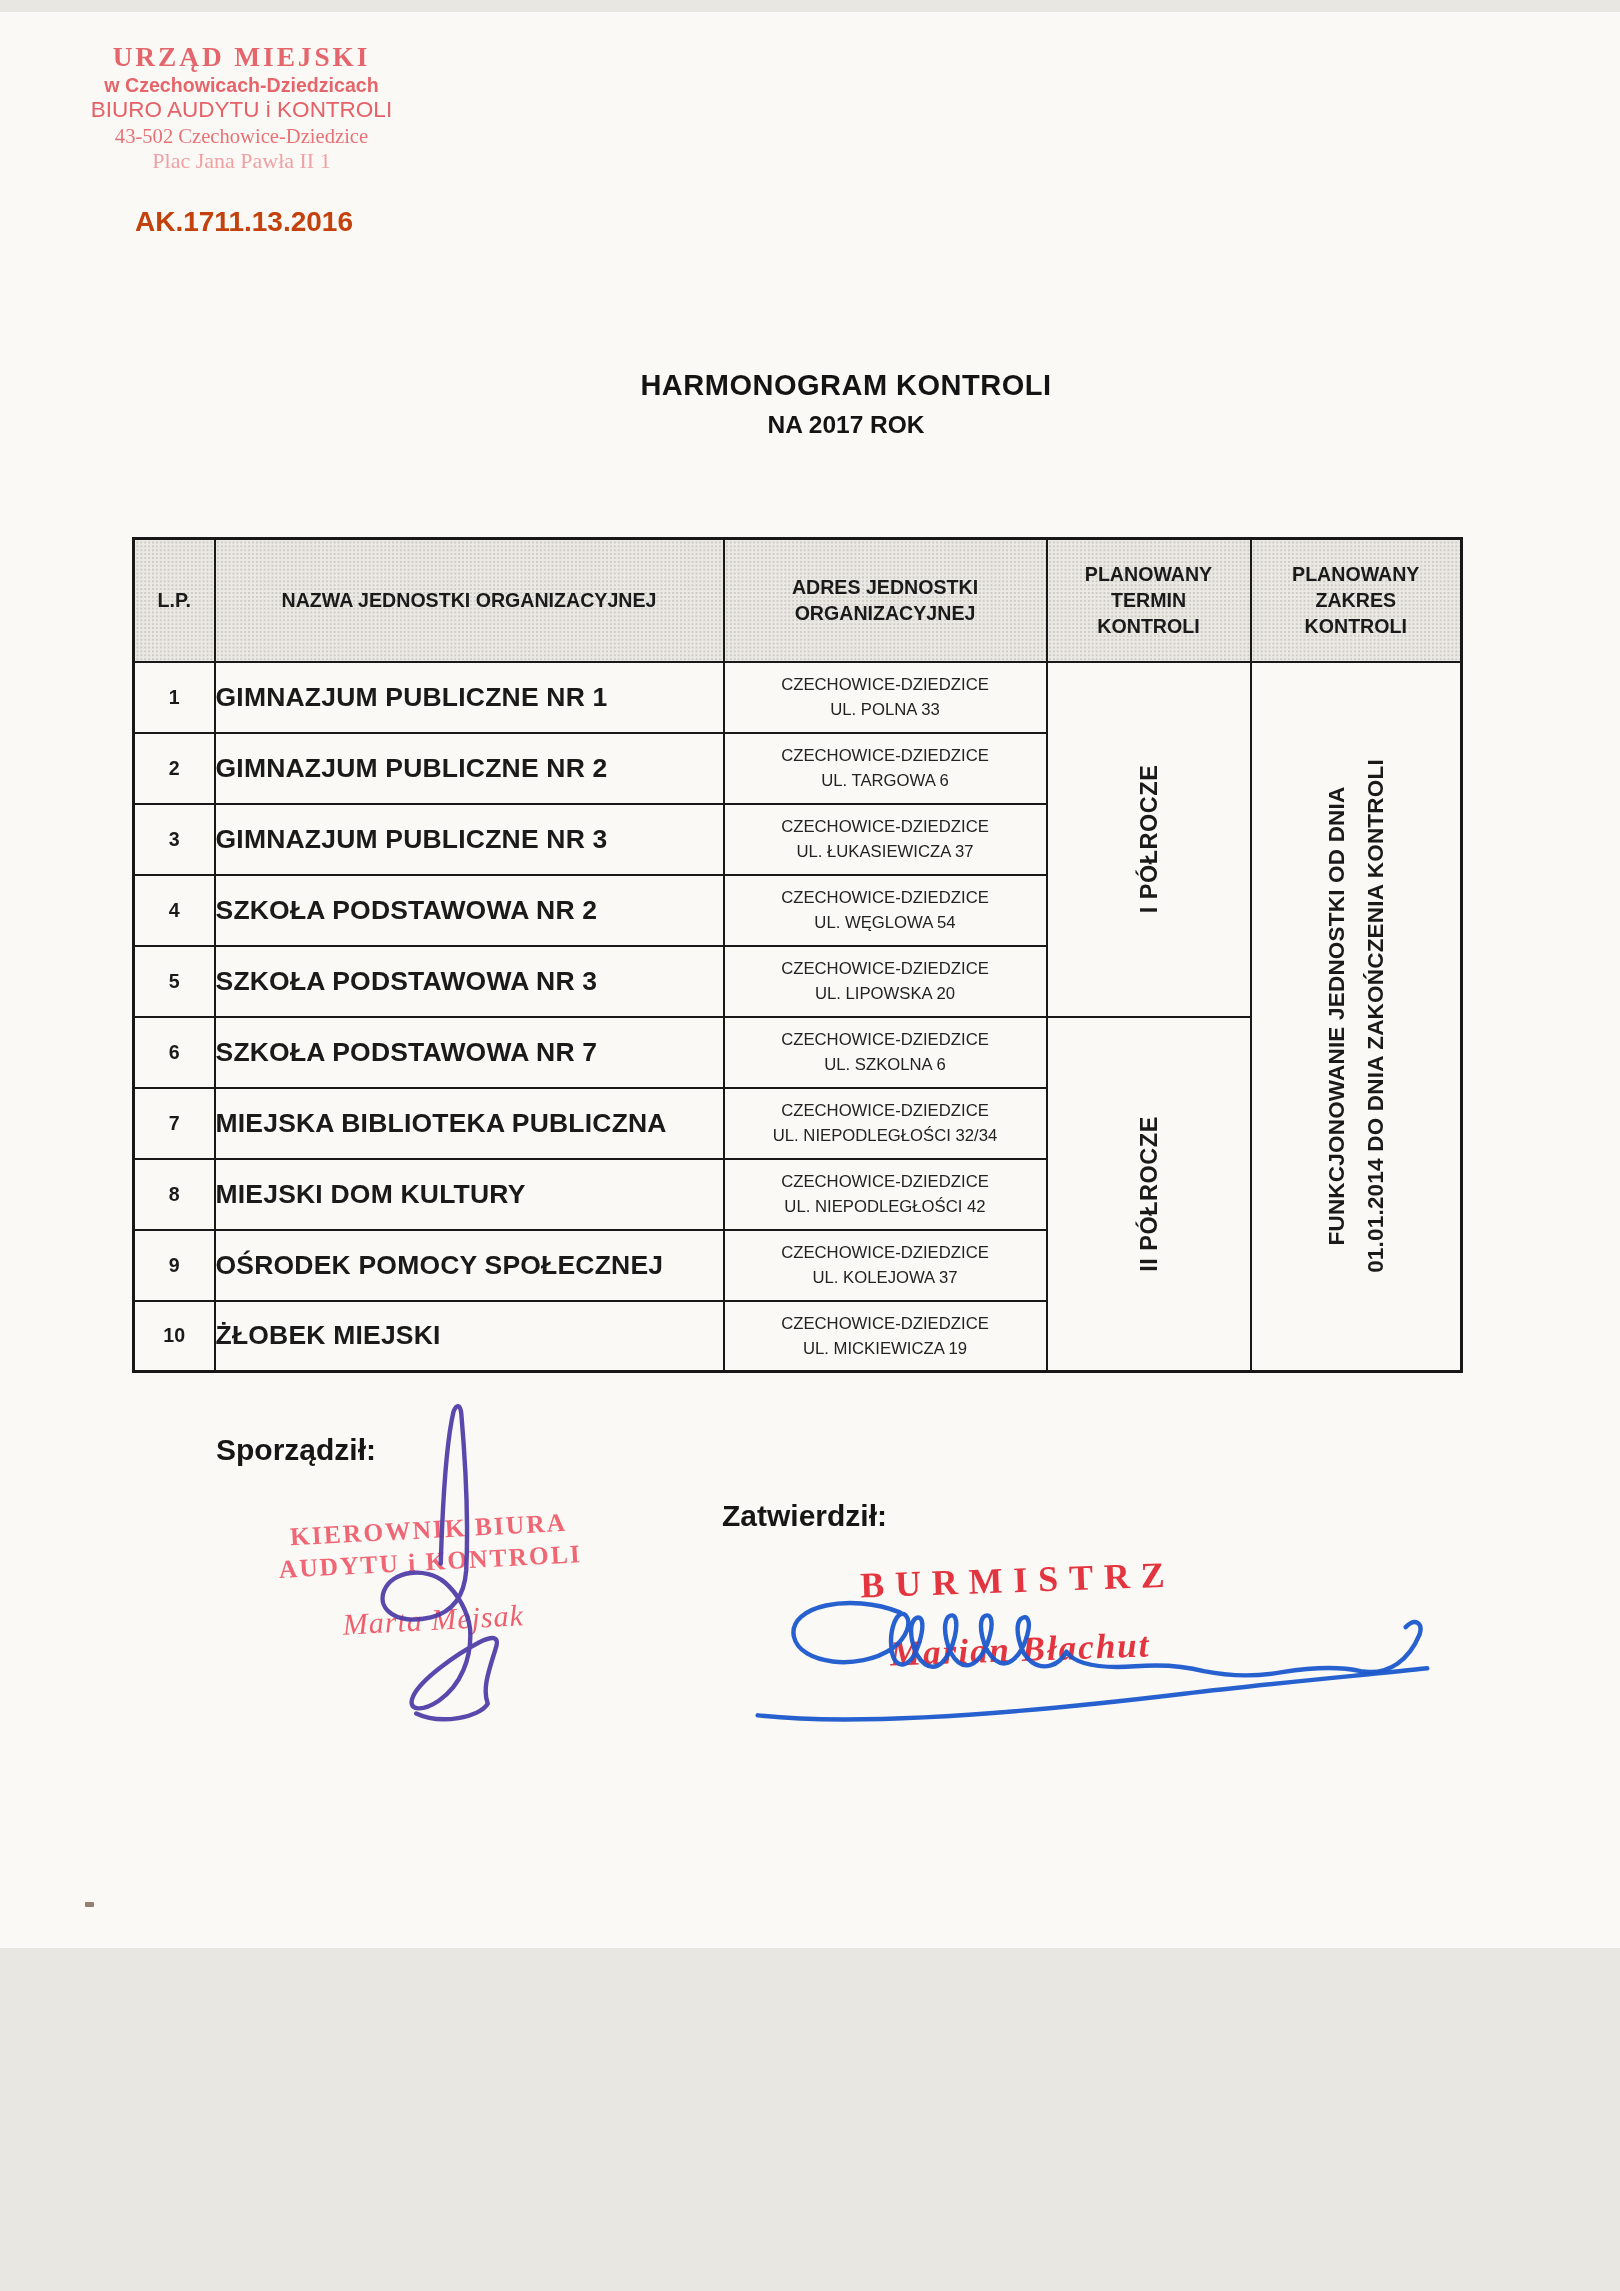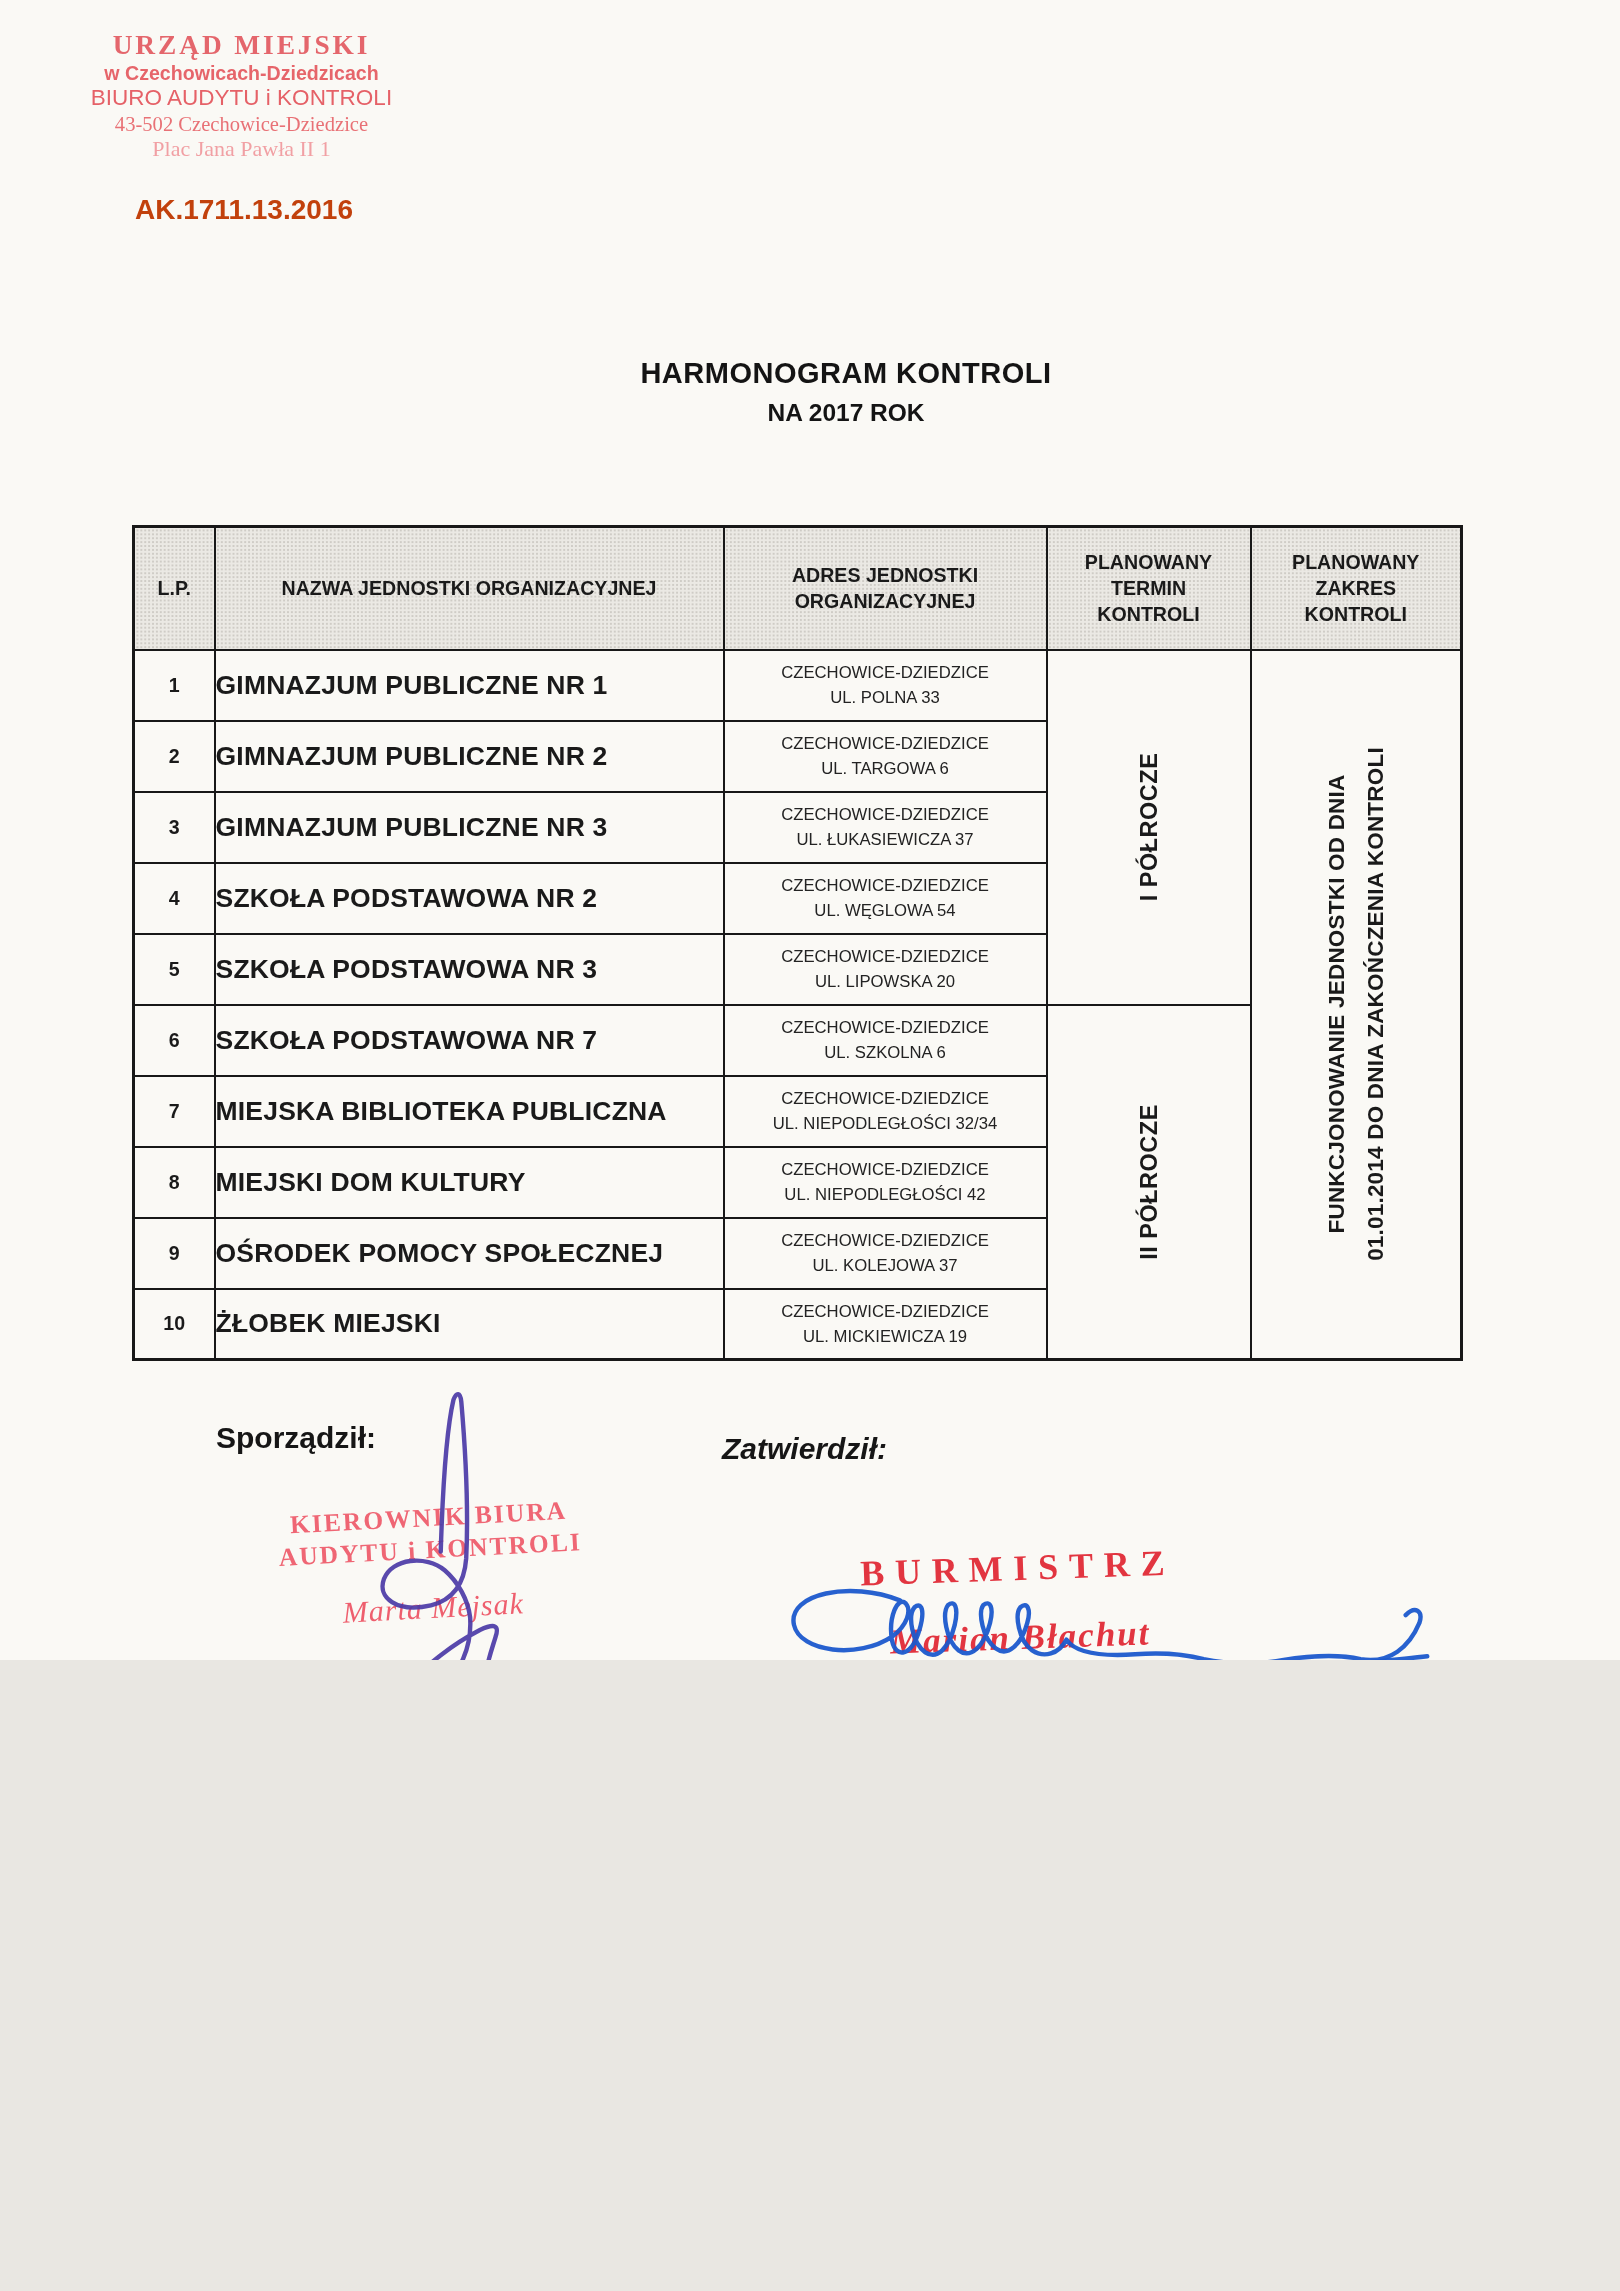--- a/index.html
+++ b/index.html
@@ -1,17 +1,17 @@
 <!DOCTYPE html>
 <html><head>
 <meta charset="utf-8">
 <style>
   html,body{margin:0;padding:0;background:#e9e7e2;}
   .page{
-    position:relative;width:1620px;height:1660px;margin:0 auto;
+    position:relative;width:1620px;height:1936px;margin:12px auto;
     background:#faf9f5;
     font-family:"Liberation Sans",sans-serif;color:#1a1a1a;overflow:hidden;
   }
   
   .office-stamp{position:absolute;left:65px;top:29px;width:353px;text-align:center;line-height:1.18;}
   .os-l1{font-family:"Liberation Serif",serif;font-weight:bold;font-size:27.4px;letter-spacing:2.9px;color:#e0474f;opacity:.82;}
   .os-l2{font-size:19.6px;color:#e4555c;opacity:.9;margin-top:1px;font-weight:bold;}
   .os-l3{font-size:22.5px;color:#e4555c;opacity:.92;}
   .os-l4{font-family:"Liberation Serif",serif;font-size:20.6px;color:#e65a60;opacity:.85;}
   .os-l5{font-family:"Liberation Serif",serif;font-size:22px;color:#ef8a90;opacity:.8;}
@@ -43,21 +43,21 @@
   .vert-cell{position:relative;}
   .vtext{
     position:absolute;top:50%;left:50%;
     transform:translate(-50%,-50%) rotate(-90deg);
     white-space:nowrap;font-weight:bold;font-size:23.5px;letter-spacing:0.5px;
   }
   .scope-text{text-align:center;font-size:22.5px;line-height:1.75;letter-spacing:0.2px;}
   
   .sign-label{position:absolute;font-size:30px;font-weight:bold;color:#161616;}
   .lbl-prepared{left:216px;top:1421px;}
-  .lbl-approved{left:722px;top:1432px;font-style:italic;}
+  .lbl-approved{left:722px;top:1487px;}
   .stamp-marta{
     position:absolute;left:279px;top:1502px;width:304px;text-align:center;
     color:#ee5263;transform:rotate(-3deg);
     font-family:"Liberation Serif",serif;line-height:1.25;
   }
   .sm-l1,.sm-l2{font-size:25.5px;font-weight:bold;letter-spacing:2px;opacity:.88;}
   .sm-name{margin-top:23.5px;font-style:italic;font-size:30px;opacity:.92;letter-spacing:1px;}
   .stamp-burmistrz{
     position:absolute;left:823px;top:1547px;width:392px;text-align:center;
     color:#e23540;transform:rotate(-2deg);

